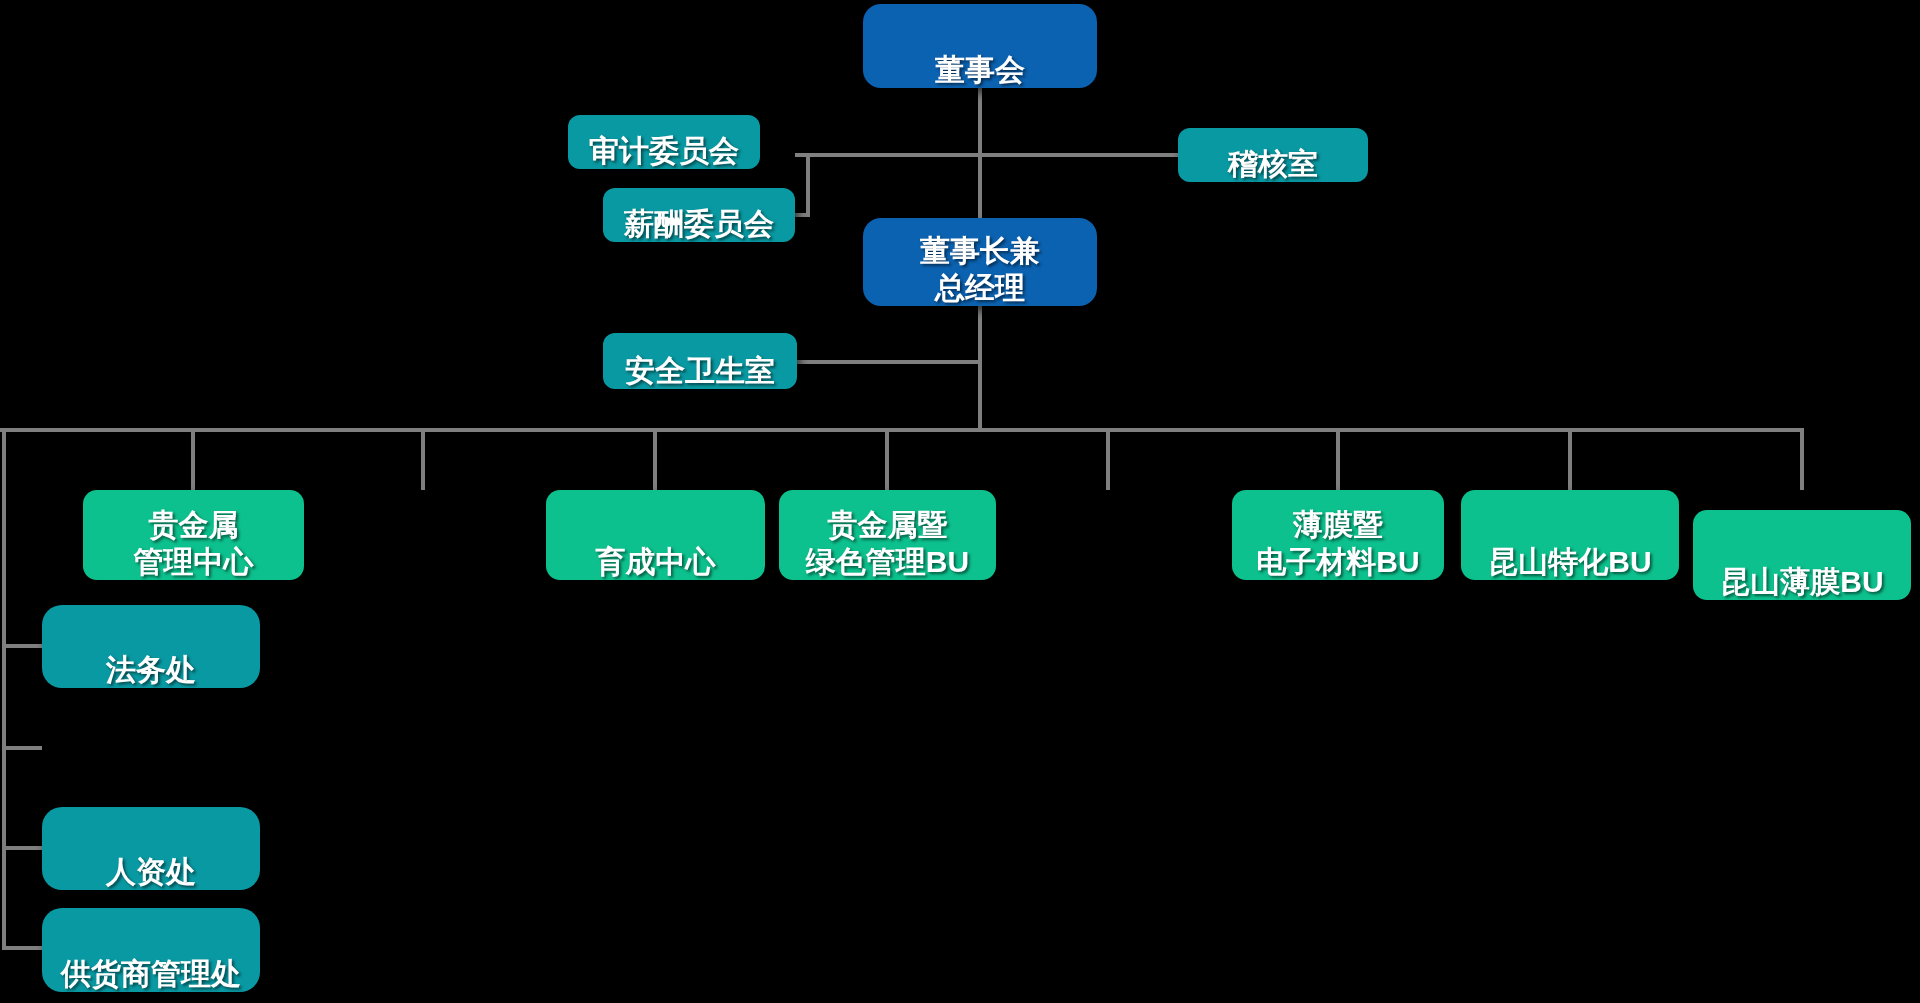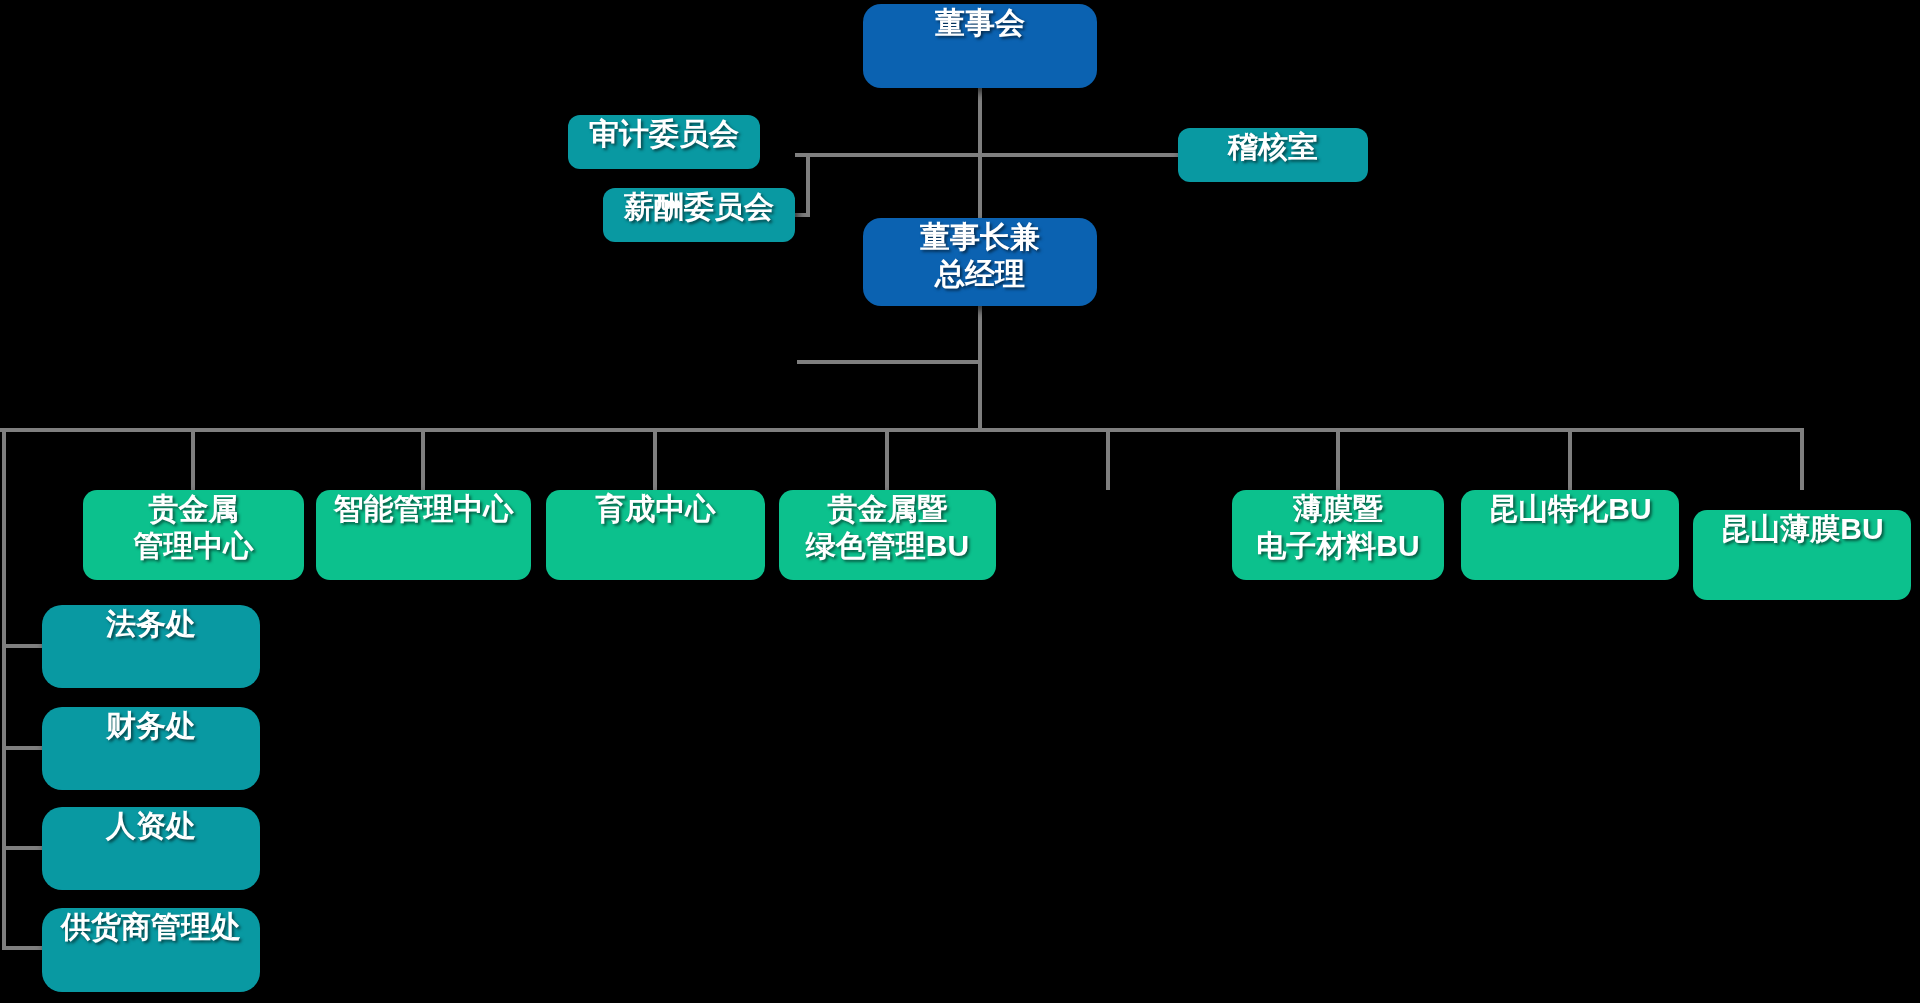--- a/index.html
+++ b/index.html
@@ -1,20 +1,20 @@
 <!DOCTYPE html>
 <html style="--canvas_bg: #000000; --board_blue: #0b62b1; --staff_teal: #0999a2; --unit_green: #0cc18d; --connector_gray: #7f7f7f; --text_white: #ffffff;"><head>
 <meta charset="utf-8">
 <style>
   html,body{margin:0;padding:0;background:#000;}
   body{font-family:"Liberation Sans","DejaVu Sans",sans-serif;}
   #stage{position:relative;width:1920px;height:1003px;background:var(--canvas_bg,#000);overflow:hidden;}
   .node{
     position:absolute;
-    display:flex;flex-direction:column;justify-content:flex-start;align-items:center;
+    display:flex;flex-direction:column;justify-content:flex-end;align-items:center;
     color:#fff;font-weight:bold;font-size:30px;line-height:37px;text-align:center;
     text-shadow:2px 2px 3px rgba(0,0,0,.55);
     box-shadow:3px 5px 8px rgba(0,0,0,.6);
     box-sizing:border-box;
   }
   .blue{background:var(--board_blue,#0b62b1);border-radius:18px;}
   .teal{background:var(--staff_teal,#0999a2);border-radius:12px;}
   .teal-lg{background:var(--staff_teal,#0999a2);border-radius:20px;}
   .green{background:var(--unit_green,#0cc18d);border-radius:14px;}
   .conn{position:absolute;background:var(--connector_gray,#7f7f7f);}
@@ -60,29 +60,29 @@
   </div>
 
   <div class="node teal" style="left:603px;top:188px;width:192px;height:54px">
     <div class="l">薪酬委员会</div>
   </div>
 
   <div class="node teal" style="left:1178px;top:128px;width:190px;height:54px">
     <div class="l">稽核室</div>
   </div>
 
+  <div class="node teal" style="left:603px;top:333px;width:194px;height:56px">
+    <div class="l">安全卫生室</div>
+  </div>
 
   <div class="node green" style="left:83px;top:490px;width:221px;height:90px">
     <div class="l">贵金属</div>
     <div class="l">管理中心</div>
   </div>
 
-  <div class="node green" style="left:316px;top:490px;width:215px;height:90px">
-    <div class="l">智能管理中心</div>
-  </div>
 
   <div class="node green" style="left:546px;top:490px;width:219px;height:90px">
     <div class="l">育成中心</div>
   </div>
 
   <div class="node green" style="left:779px;top:490px;width:217px;height:90px">
     <div class="l">贵金属暨</div>
     <div class="l">绿色管理BU</div>
   </div>
 
@@ -97,23 +97,20 @@
   </div>
 
   <div class="node green" style="left:1693px;top:510px;width:218px;height:90px">
     <div class="l">昆山薄膜BU</div>
   </div>
 
   <div class="node teal-lg" style="left:42px;top:605px;width:218px;height:83px">
     <div class="l">法务处</div>
   </div>
 
-  <div class="node teal-lg" style="left:42px;top:707px;width:218px;height:83px">
-    <div class="l">财务处</div>
-  </div>
 
   <div class="node teal-lg" style="left:42px;top:807px;width:218px;height:83px">
     <div class="l">人资处</div>
   </div>
 
   <div class="node teal-lg" style="left:42px;top:908px;width:218px;height:84px">
     <div class="l">供货商管理处</div>
   </div>
 
 </div>

